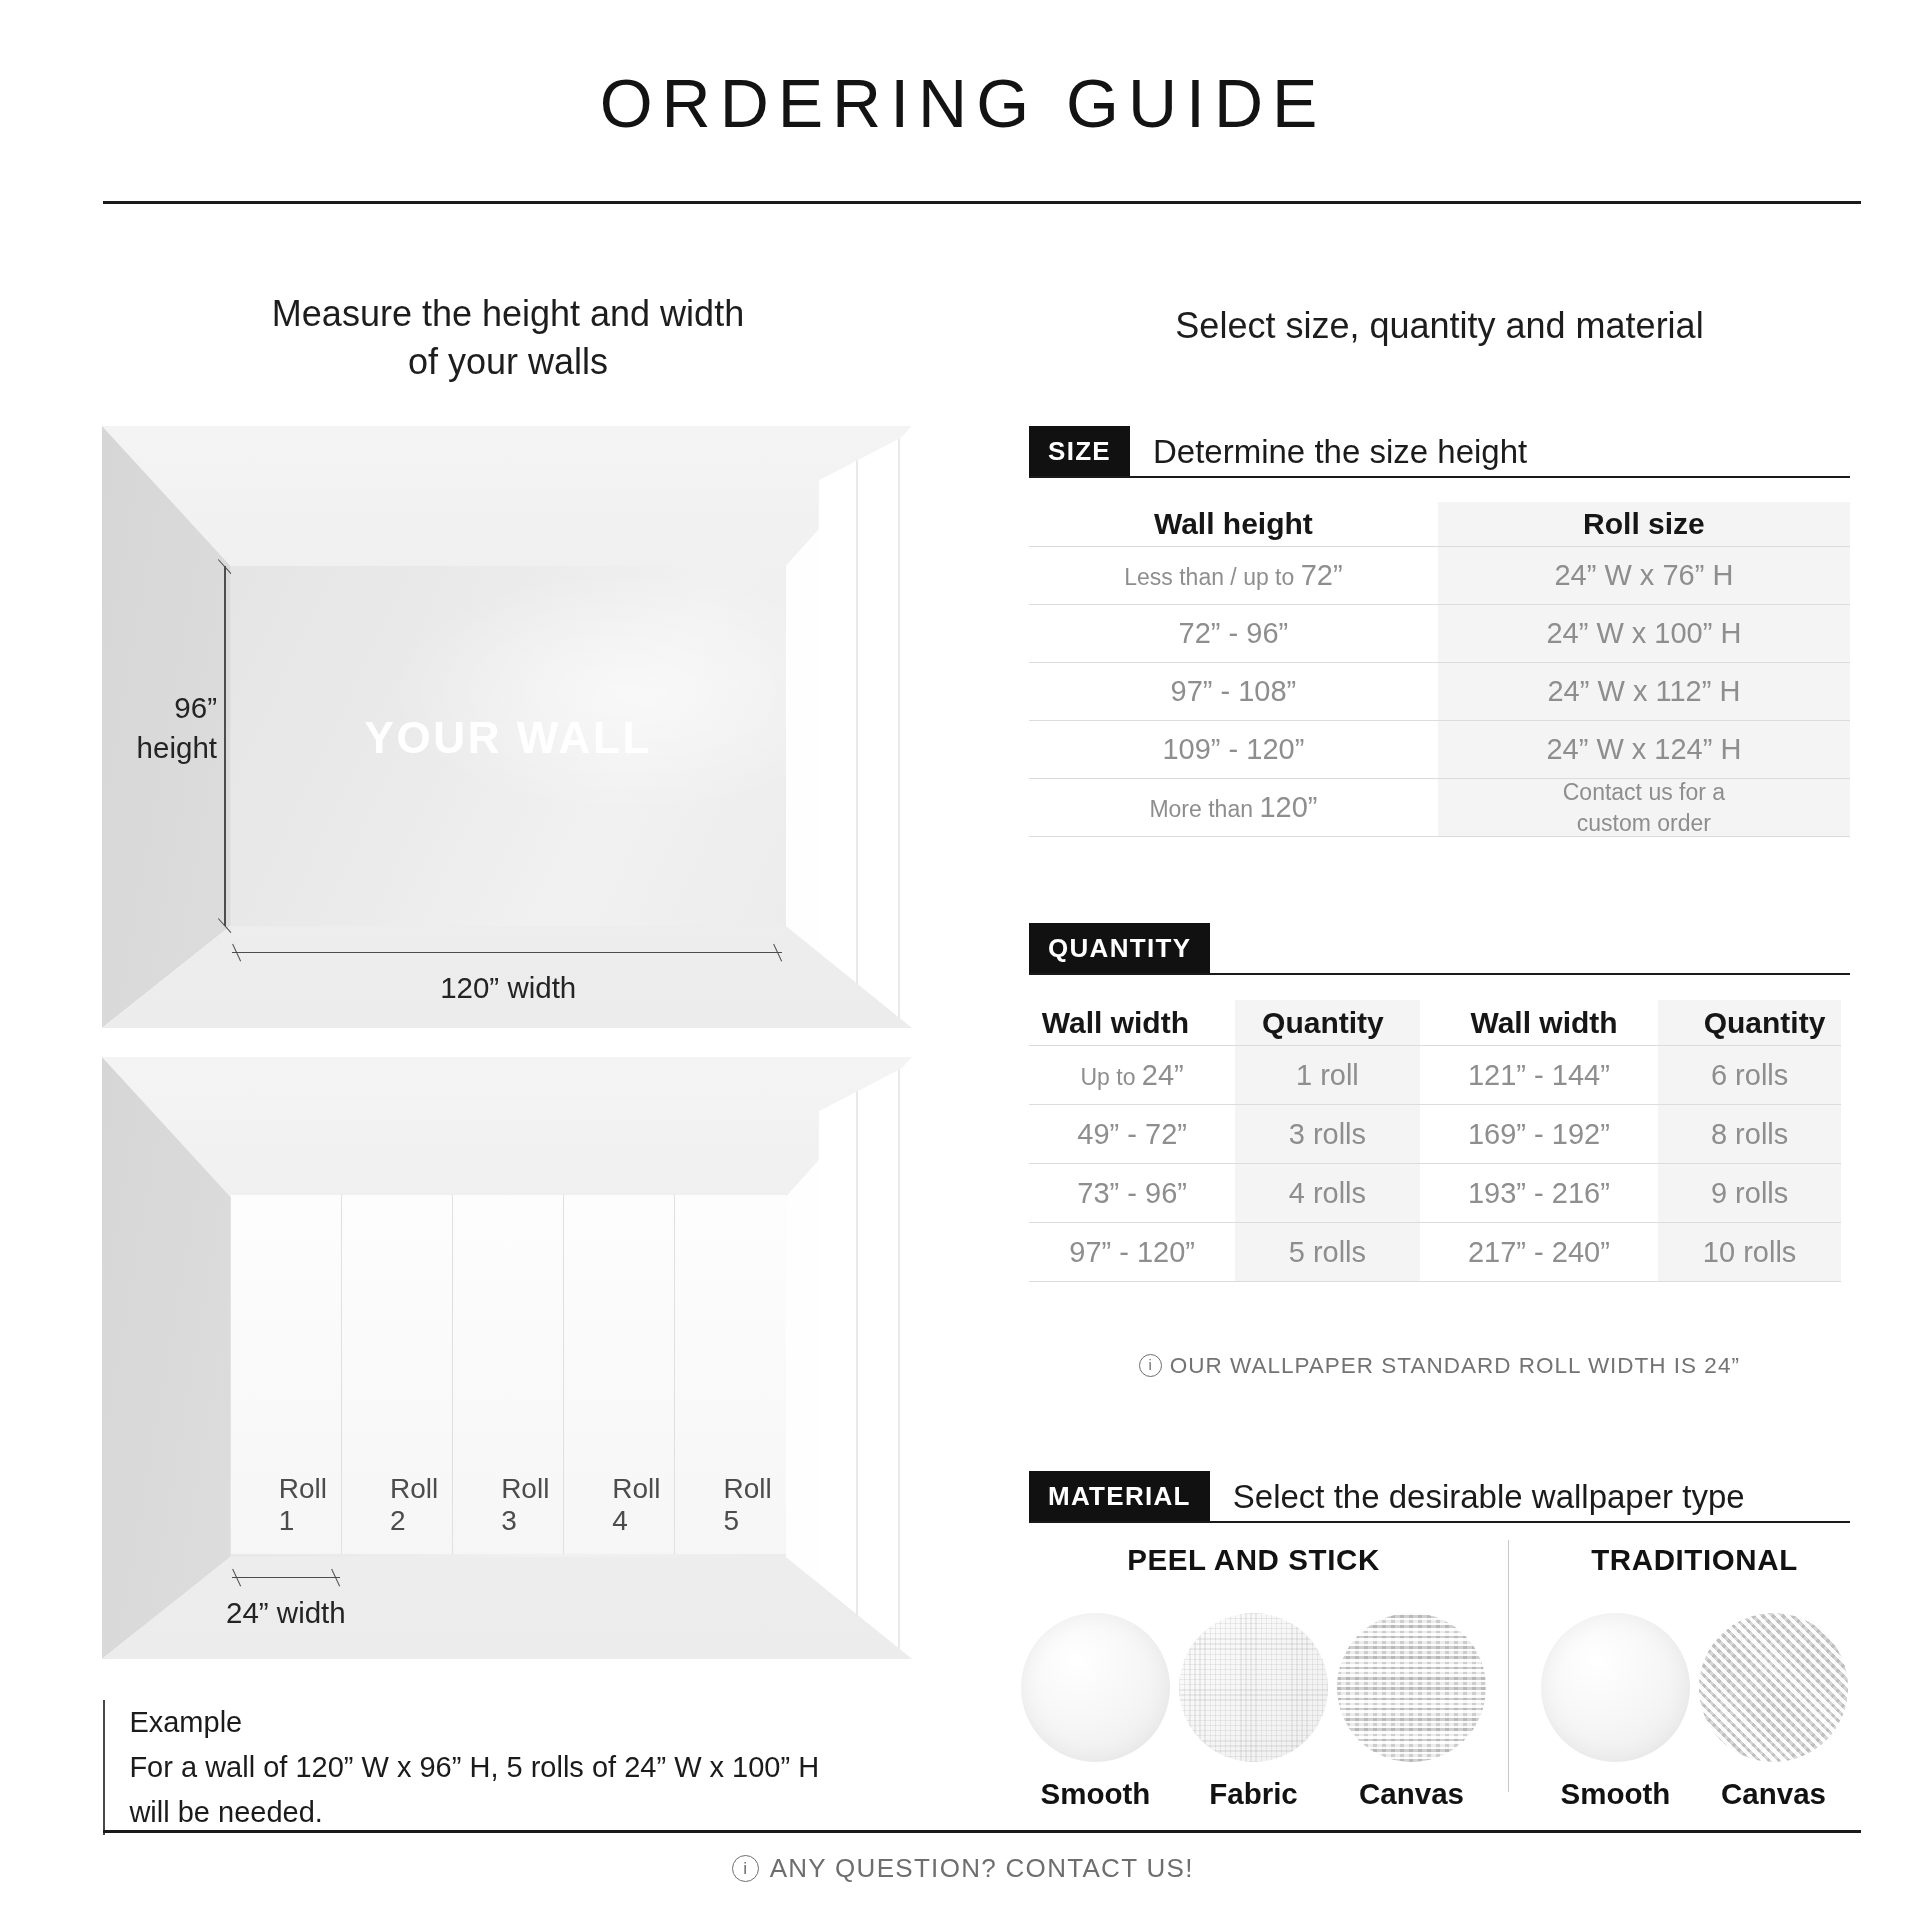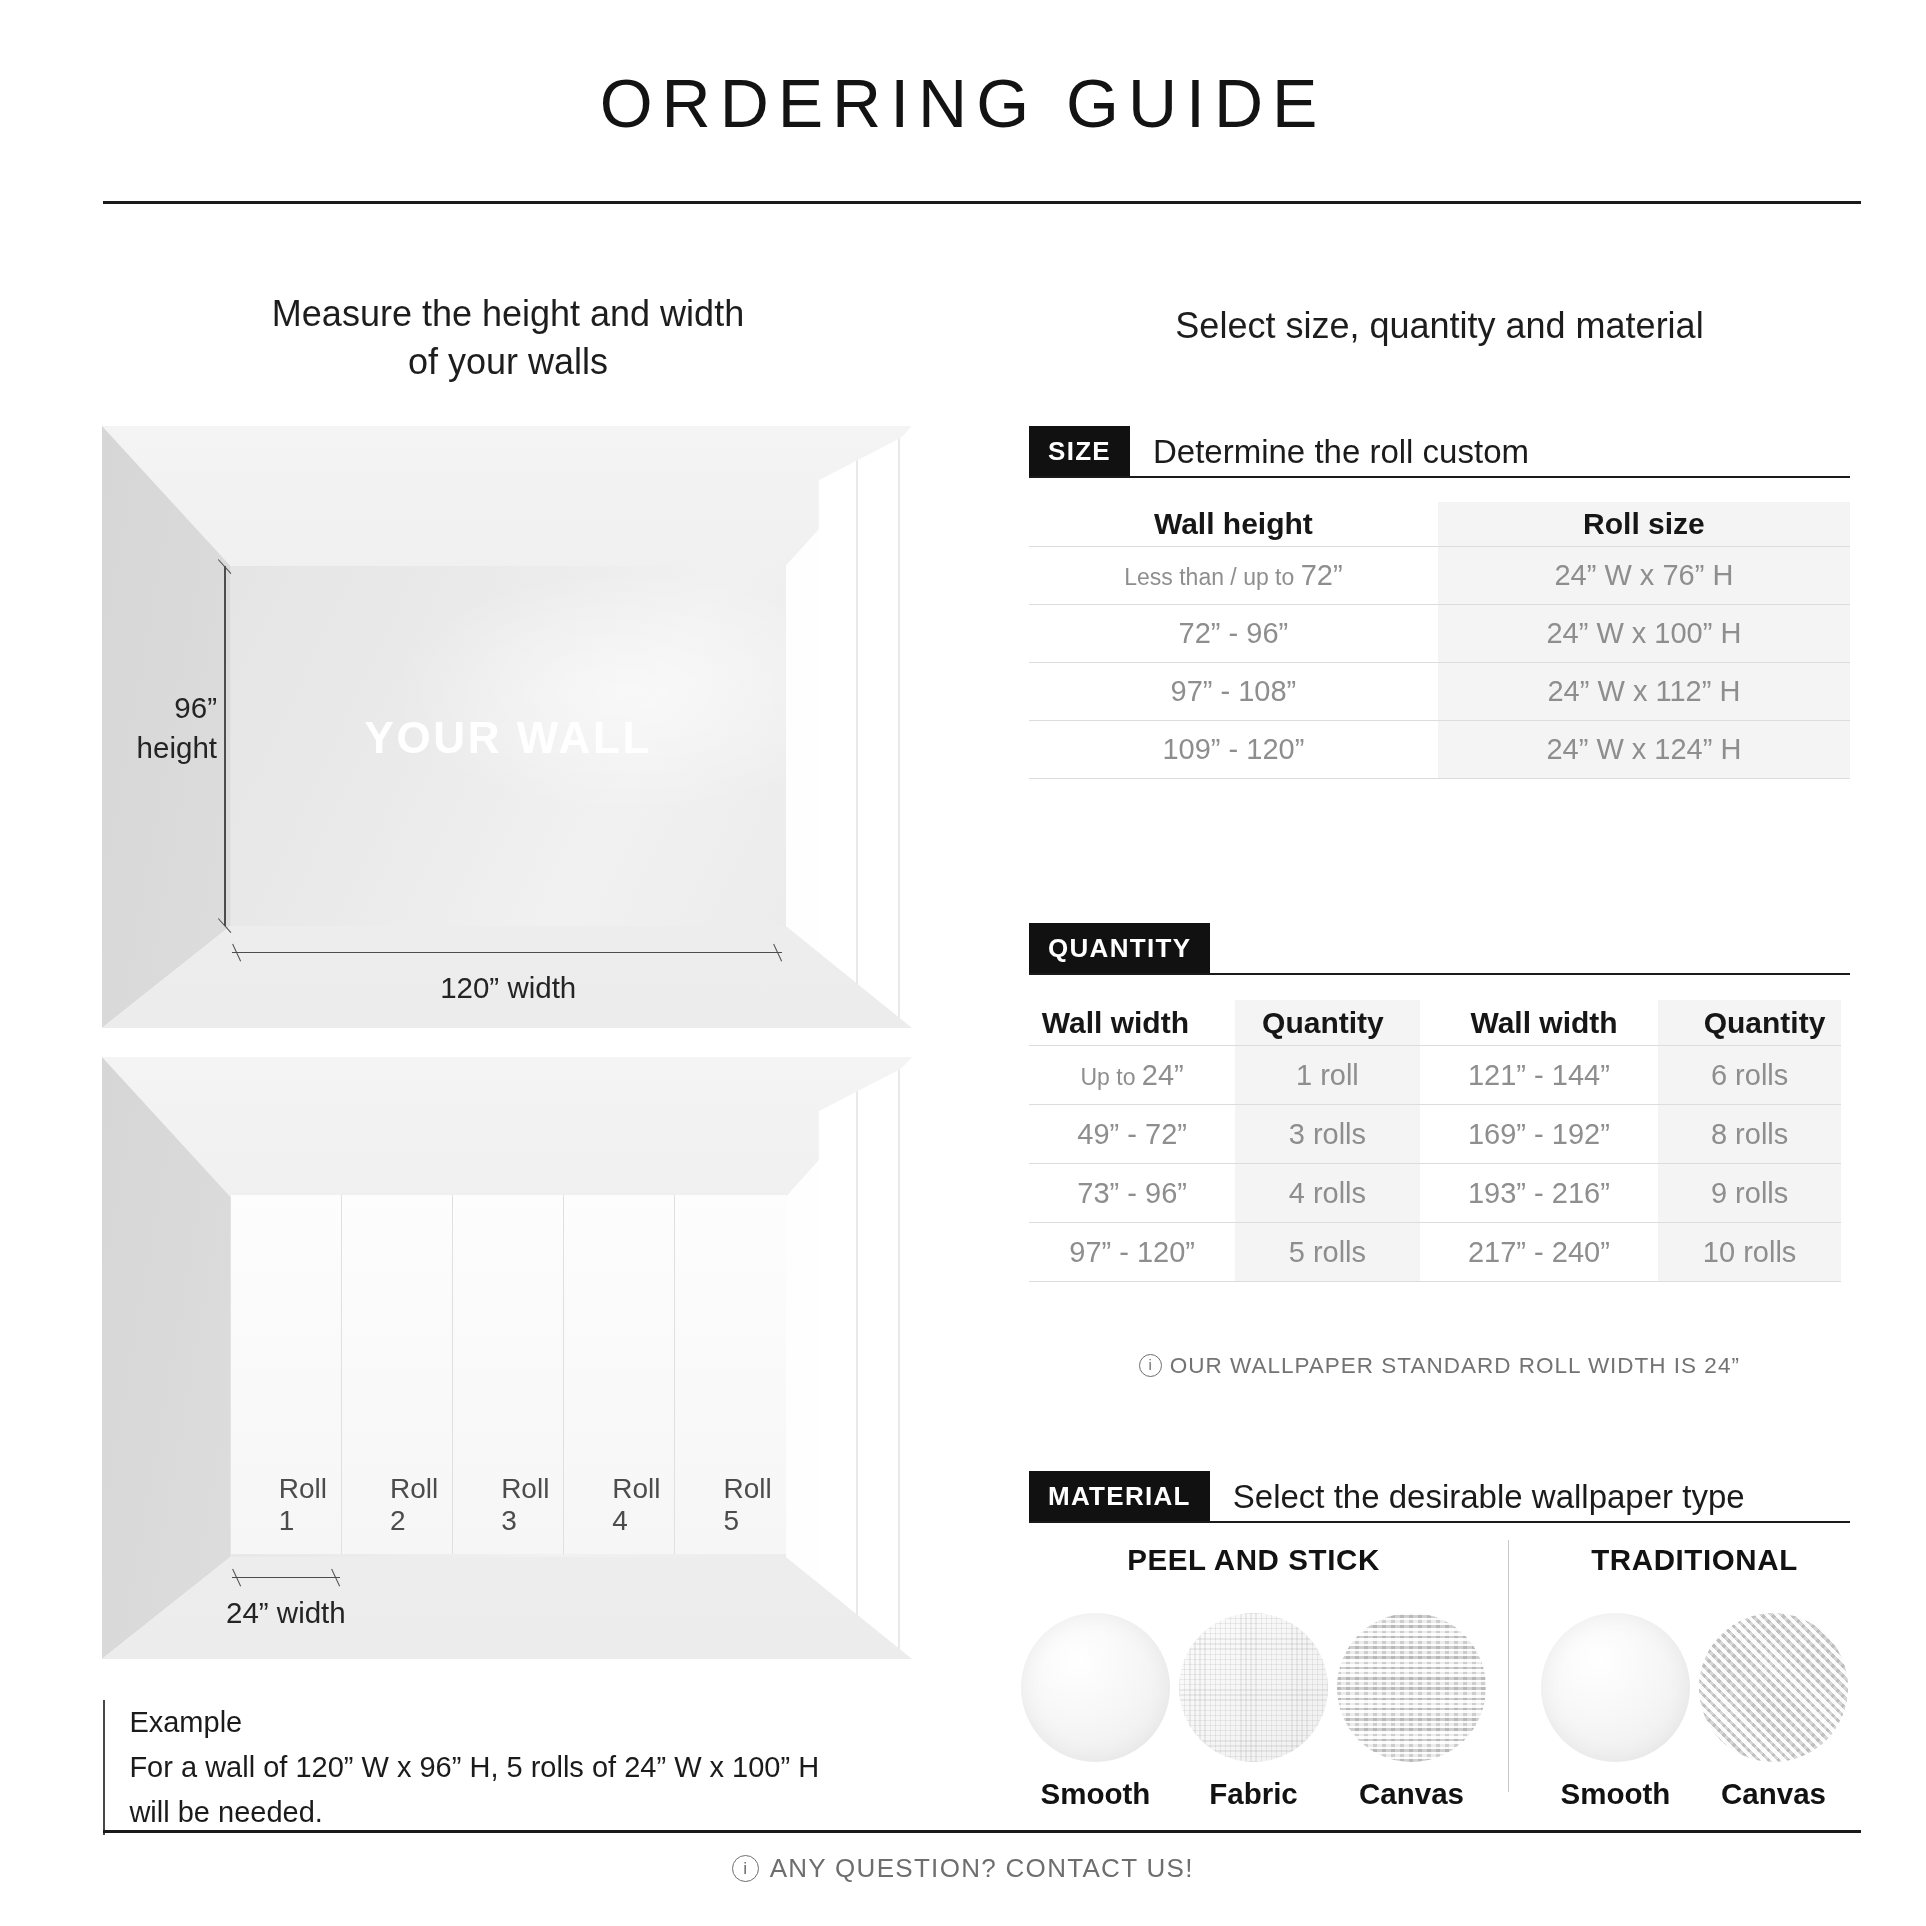--- a/index.html
+++ b/index.html
@@ -206,21 +206,21 @@
   <div class="example">
     <div>Example</div>
     <div>For a wall of 120” W x 96” H, 5 rolls of 24” W x 100” H</div>
     <div>will be needed.</div>
   </div>
 
   <div class="col-heading right-heading">Select size, quantity and material</div>
 
   <div class="sec-head" id="size-head">
     <span class="badge">SIZE</span>
-    <span class="sec-sub">Determine the roll custom</span>
+    <span class="sec-sub">Determine the size height</span>
   </div>
 
   <div class="tbl" id="size-table">
     <div class="graybg"></div>
     <div class="trow head">
       <div class="c c1">Wall height</div>
       <div class="c c2">Roll size</div>
     </div>
     <div class="trow">
       <div class="c c1"><span class="pre">Less than / up to </span><span class="val">72”</span></div>
@@ -230,20 +230,25 @@
       <div class="c c1"><span class="pre"></span><span class="val">72” - 96”</span></div>
       <div class="c c2 val">24” W x 100” H</div>
     </div>
     <div class="trow">
       <div class="c c1"><span class="pre"></span><span class="val">97” - 108”</span></div>
       <div class="c c2 val">24” W x 112” H</div>
     </div>
     <div class="trow">
       <div class="c c1"><span class="pre"></span><span class="val">109” - 120”</span></div>
       <div class="c c2 val">24” W x 124” H</div>
+    </div>
+    <div class="trow">
+      <div class="c c1"><span class="pre">More than </span><span class="val">120”</span></div>
+      <div class="c c2 two-line">Contact us for a
+custom order</div>
     </div>
   </div>
 
   <div class="sec-head" id="quantity-head">
     <span class="badge">QUANTITY</span>
   </div>
 
   <div class="tbl" id="qty-table">
     <div class="graybg gb1"></div>
     <div class="graybg gb2"></div>

